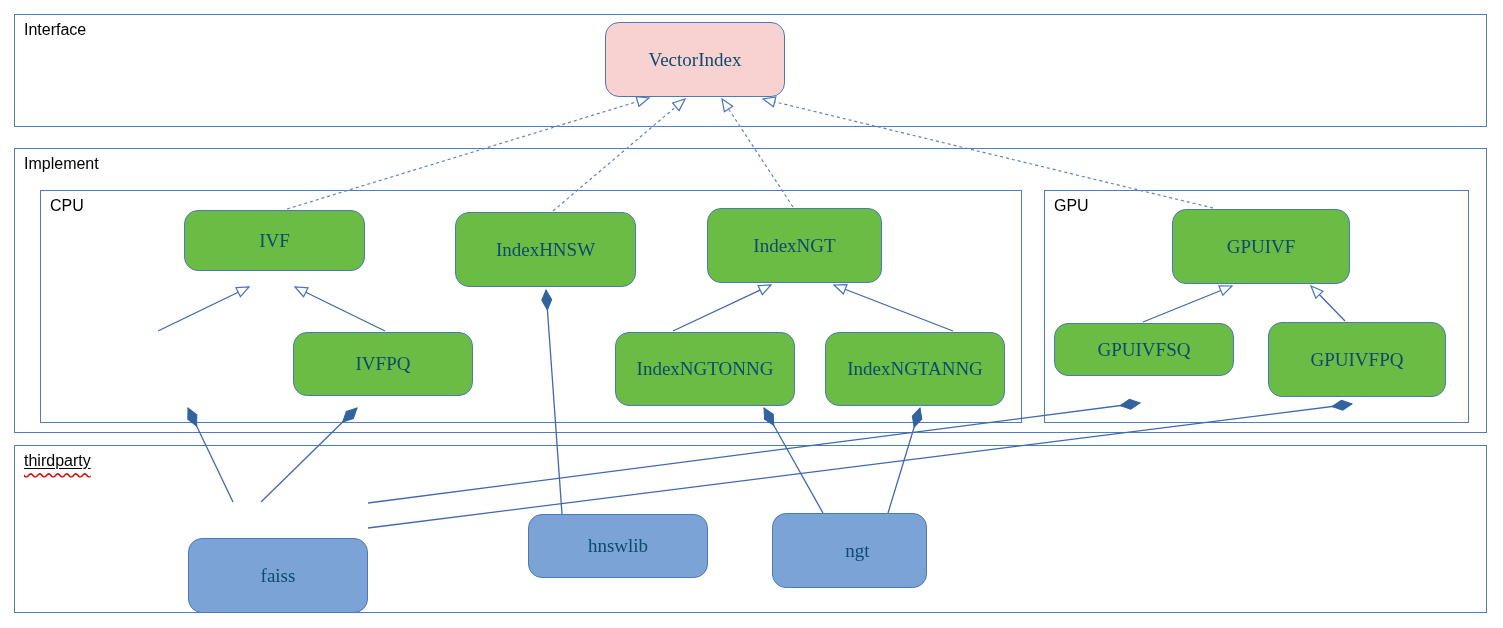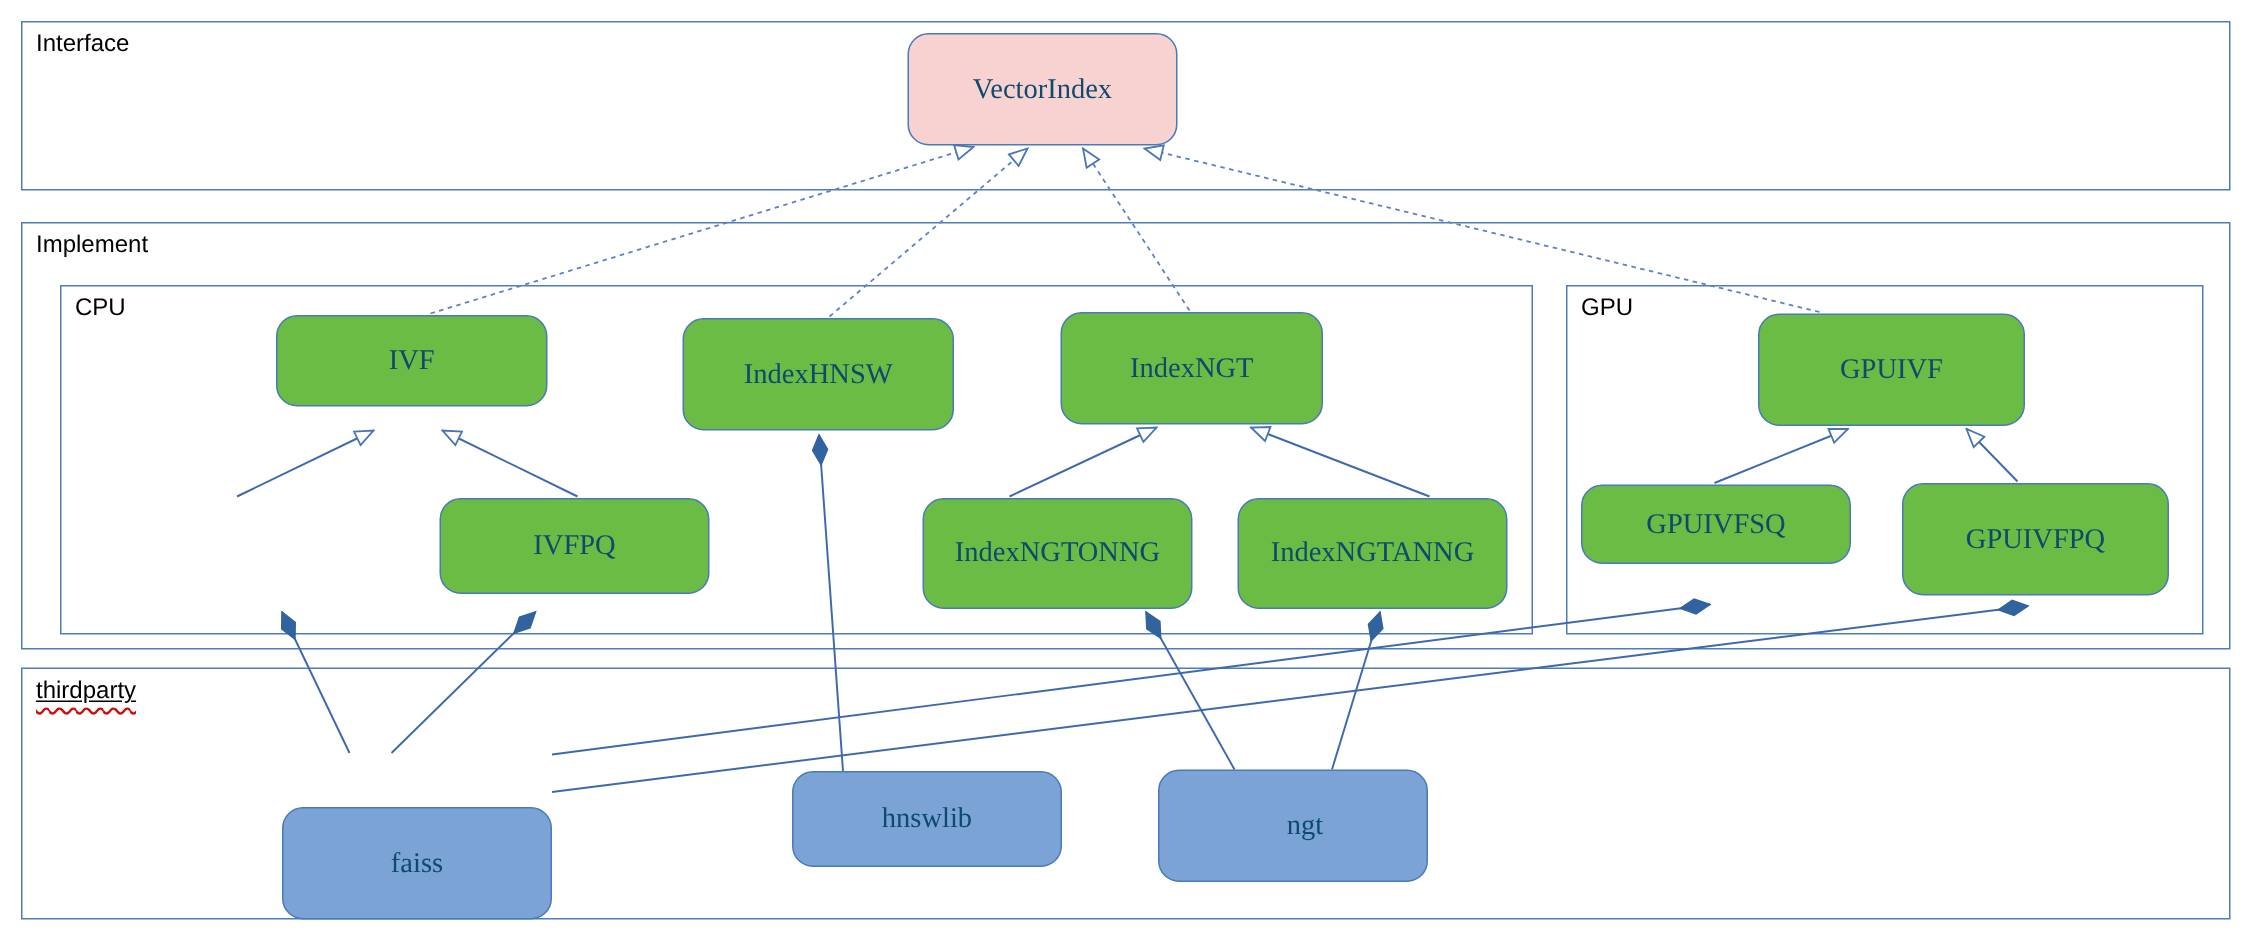--- a/index.html
+++ b/index.html
@@ -64,21 +64,21 @@
   <div class="node green" style="left:455px;top:212px;width:181px;height:75px;">IndexHNSW</div>
   <div class="node green" style="left:707px;top:208px;width:175px;height:75px;">IndexNGT</div>
   <div class="node green" style="left:1172px;top:209px;width:178px;height:75px;">GPUIVF</div>
   <div class="node green" style="left:293px;top:332px;width:180px;height:64px;">IVFPQ</div>
   <div class="node green" style="left:615px;top:332px;width:180px;height:74px;">IndexNGTONNG</div>
   <div class="node green" style="left:825px;top:332px;width:180px;height:74px;">IndexNGTANNG</div>
   <div class="node green" style="left:1054px;top:323px;width:180px;height:53px;">GPUIVFSQ</div>
   <div class="node green" style="left:1268px;top:322px;width:178px;height:75px;">GPUIVFPQ</div>
   <div class="node blue" style="left:188px;top:502px;width:180px;height:75px;margin-top:36px;">faiss</div>
   <div class="node blue" style="left:485px;top:514px;width:180px;height:64px;margin-left:43px;">hnswlib</div>
-  <div class="node blue" style="left:772px;top:513px;width:180px;height:75px;padding-left:16px;">ngt</div>
+  <div class="node blue" style="left:772px;top:513px;width:155px;height:75px;padding-left:16px;">ngt</div>
 
   <svg class="edges" width="1503" height="628" viewBox="0 0 1503 628">
     <defs>
       <marker id="tri" viewBox="0 0 14 12" refX="13" refY="6" markerWidth="14" markerHeight="12" markerUnits="userSpaceOnUse" orient="auto">
         <path d="M1,1 L13,6 L1,11 Z" fill="#ffffff" stroke="#4a74b4" stroke-width="1.2"></path>
       </marker>
       <marker id="dia" viewBox="0 0 24 13" refX="22" refY="6.5" markerWidth="24" markerHeight="13" markerUnits="userSpaceOnUse" orient="auto">
         <path d="M2,6.5 L12,1.5 L22,6.5 L12,11.5 Z" fill="#31639f" stroke="#31639f"></path>
       </marker>
     </defs>

